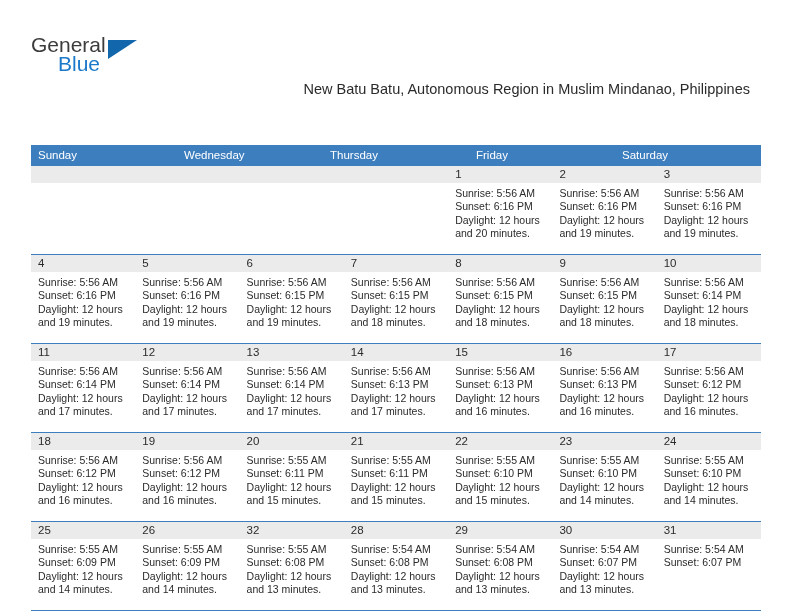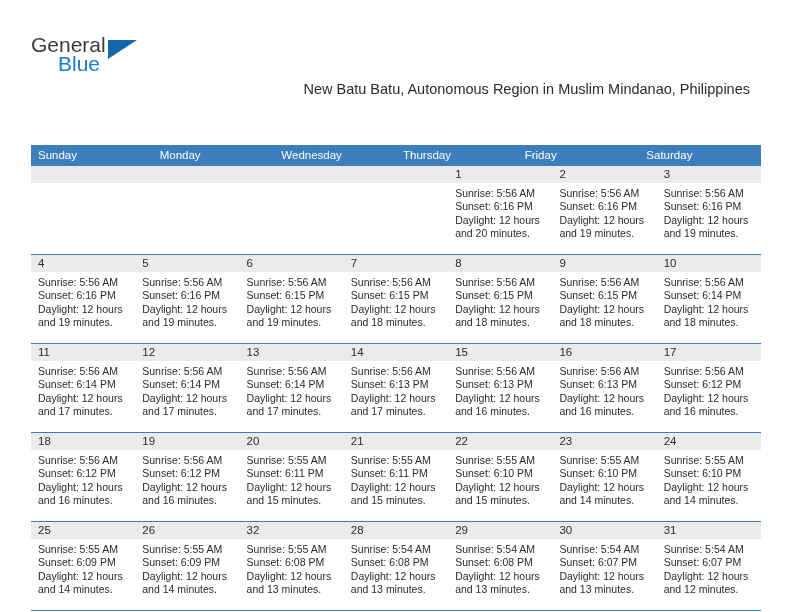--- a/index.html
+++ b/index.html
@@ -165,21 +165,20 @@
       <span class="logo-general">General</span>
       <span class="logo-triangle"></span>
       <span class="logo-blue">Blue</span>
     </div>
     <div class="subtitle">New Batu Batu, Autonomous Region in Muslim Mindanao, Philippines</div>
   </div>
 
   <div class="calendar">
     <div class="dow-row">
       <div class="dow">Sunday</div>
-      <div class="dow">Monday</div>
       <div class="dow">Wednesday</div>
       <div class="dow">Thursday</div>
       <div class="dow">Friday</div>
       <div class="dow">Saturday</div>
     </div>
     <div id="weeks-container">
         <div class="week">
           <div class="cell empty">
             <span class="daynum"></span>
           </div>
@@ -438,20 +437,19 @@
               <div>Sunrise: 5:54 AM</div>
               <div>Sunset: 6:07 PM</div>
               <div class="wrap">Daylight: 12 hours and 13 minutes.</div>
             </div>
           </div>
           <div class="cell">
             <span class="daynum">31</span>
             <div class="info">
               <div>Sunrise: 5:54 AM</div>
               <div>Sunset: 6:07 PM</div>
-              <div class="wrap">Daylight: 12 hours and 12 minutes.</div>
             </div>
           </div>
         </div>
       </div>
   </div>
 
 </div>
 
 </body></html>

